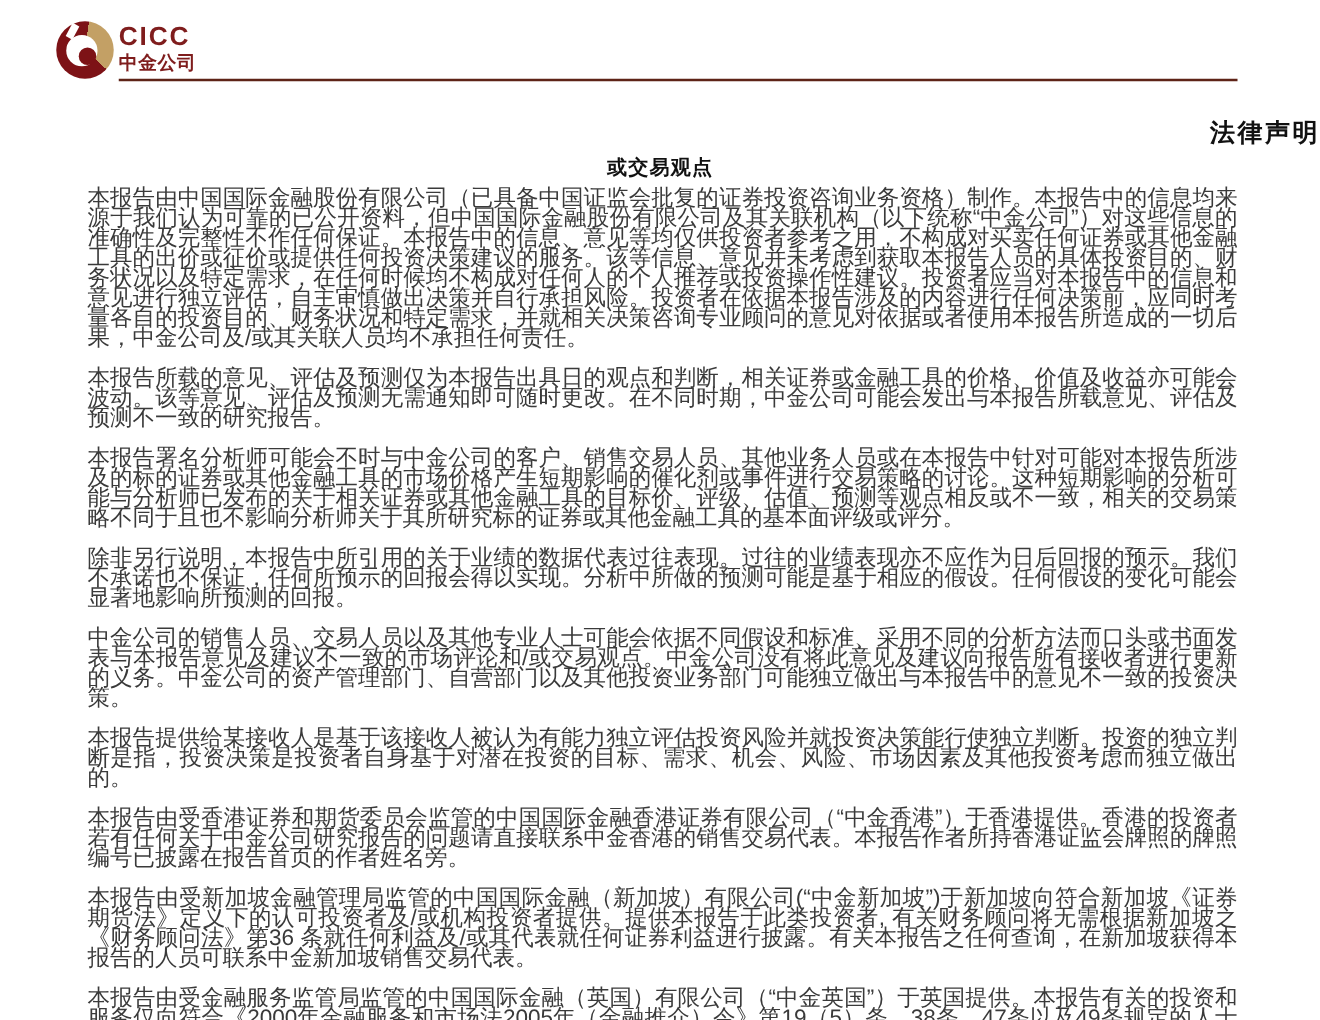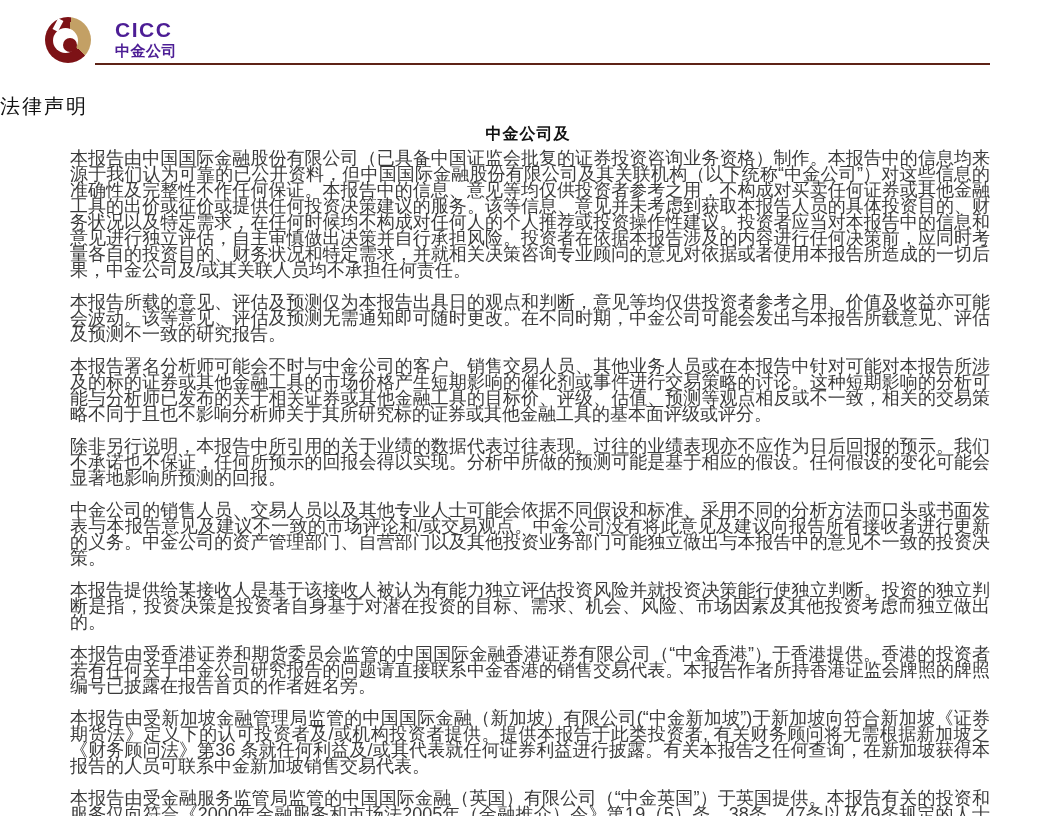--- a/index.html
+++ b/index.html
@@ -25,38 +25,38 @@
   .logo-mark .inner-dot {
     position: absolute; right: 1px; bottom: 1px;
     width: 14px; height: 14px; border-radius: 50%;
     background: #7d1216;
   }
   .logo-mark .notch {
     position: absolute; left: 10px; top: 2px;
     width: 6px; height: 12px; background: #ffffff;
     transform: rotate(28deg);
   }
-  .logo-text { position: absolute; left: 95px; top: 19px; color: #4c1d95; margin-left: 20px; }
+  .logo-text { position: absolute; left: 95px; top: 19px; color: #7f1d1d; }
   .logo-acronym {
     font-size: 21px; font-weight: 700; letter-spacing: 1.5px; line-height: 21px;
     display: block;
   }
   .logo-cn {
     font-size: 15px; font-weight: 700; line-height: 17px; letter-spacing: 0.5px;
     display: block; margin-top: 2px;
   }
   .header-rule {
     position: absolute; left: 95px; top: 63px;
     width: 895px; height: 2px; background: #5e2317;
   }
 
   
   .doc-title {
     position: absolute; left: 0; top: 93px; width: 100%;
-    text-align: left; font-size: 20px; font-weight: 400;
+    text-align: right; font-size: 20px; font-weight: 700;
     letter-spacing: 2px; color: #111111;
   }
   .doc-subtitle {
     position: absolute; left: 0; top: 124px; width: 100%;
     text-align: center; font-size: 16px; font-weight: 700;
     letter-spacing: 1px; color: #111111;
   }
 
   
   .content {
@@ -82,25 +82,25 @@
     </span>
     <span class="notch"></span>
   </div>
   <div class="logo-text">
     <span class="logo-acronym">CICC</span>
     <span class="logo-cn">中金公司</span>
   </div>
   <div class="header-rule"></div>
 
   <div class="doc-title">法律声明</div>
-  <div class="doc-subtitle">中金公司及</div>
+  <div class="doc-subtitle">或交易观点</div>
 
   <div class="content">
     <p>本报告由中国国际金融股份有限公司（已具备中国证监会批复的证券投资咨询业务资格）制作。本报告中的信息均来源于我们认为可靠的已公开资料，但中国国际金融股份有限公司及其关联机构（以下统称“中金公司”）对这些信息的准确性及完整性不作任何保证。本报告中的信息、意见等均仅供投资者参考之用，不构成对买卖任何证券或其他金融工具的出价或征价或提供任何投资决策建议的服务。该等信息、意见并未考虑到获取本报告人员的具体投资目的、财务状况以及特定需求，在任何时候均不构成对任何人的个人推荐或投资操作性建议。投资者应当对本报告中的信息和意见进行独立评估，自主审慎做出决策并自行承担风险。投资者在依据本报告涉及的内容进行任何决策前，应同时考量各自的投资目的、财务状况和特定需求，并就相关决策咨询专业顾问的意见对依据或者使用本报告所造成的一切后果，中金公司及/或其关联人员均不承担任何责任。</p>
-    <p>本报告所载的意见、评估及预测仅为本报告出具日的观点和判断，意见等均仅供投资者参考之用、价值及收益亦可能会波动。该等意见、评估及预测无需通知即可随时更改。在不同时期，中金公司可能会发出与本报告所载意见、评估及预测不一致的研究报告。</p>
+    <p>本报告所载的意见、评估及预测仅为本报告出具日的观点和判断，相关证券或金融工具的价格、价值及收益亦可能会波动。该等意见、评估及预测无需通知即可随时更改。在不同时期，中金公司可能会发出与本报告所载意见、评估及预测不一致的研究报告。</p>
     <p>本报告署名分析师可能会不时与中金公司的客户、销售交易人员、其他业务人员或在本报告中针对可能对本报告所涉及的标的证券或其他金融工具的市场价格产生短期影响的催化剂或事件进行交易策略的讨论。这种短期影响的分析可能与分析师已发布的关于相关证券或其他金融工具的目标价、评级、估值、预测等观点相反或不一致，相关的交易策略不同于且也不影响分析师关于其所研究标的证券或其他金融工具的基本面评级或评分。</p>
     <p>除非另行说明，本报告中所引用的关于业绩的数据代表过往表现。过往的业绩表现亦不应作为日后回报的预示。我们不承诺也不保证，任何所预示的回报会得以实现。分析中所做的预测可能是基于相应的假设。任何假设的变化可能会显著地影响所预测的回报。</p>
     <p>中金公司的销售人员、交易人员以及其他专业人士可能会依据不同假设和标准、采用不同的分析方法而口头或书面发表与本报告意见及建议不一致的市场评论和/或交易观点。中金公司没有将此意见及建议向报告所有接收者进行更新的义务。中金公司的资产管理部门、自营部门以及其他投资业务部门可能独立做出与本报告中的意见不一致的投资决策。</p>
     <p>本报告提供给某接收人是基于该接收人被认为有能力独立评估投资风险并就投资决策能行使独立判断。投资的独立判断是指，投资决策是投资者自身基于对潜在投资的目标、需求、机会、风险、市场因素及其他投资考虑而独立做出的。</p>
     <p>本报告由受香港证券和期货委员会监管的中国国际金融香港证券有限公司（“中金香港”）于香港提供。香港的投资者若有任何关于中金公司研究报告的问题请直接联系中金香港的销售交易代表。本报告作者所持香港证监会牌照的牌照编号已披露在报告首页的作者姓名旁。</p>
     <p>本报告由受新加坡金融管理局监管的中国国际金融（新加坡）有限公司(“中金新加坡”)于新加坡向符合新加坡《证券期货法》定义下的认可投资者及/或机构投资者提供。提供本报告于此类投资者, 有关财务顾问将无需根据新加坡之《财务顾问法》第36 条就任何利益及/或其代表就任何证券利益进行披露。有关本报告之任何查询，在新加坡获得本报告的人员可联系中金新加坡销售交易代表。</p>
     <p>本报告由受金融服务监管局监管的中国国际金融（英国）有限公司（“中金英国”）于英国提供。本报告有关的投资和服务仅向符合《2000年金融服务和市场法2005年（金融推介）令》第19（5）条、38条、47条以及49条规定的人士提供。本报告并未打算提供给零售客户使用。在其他欧洲经济区国家，本报告向被其本国认定为专业投资者（或相当性质）的人士提供。</p>
     <p>本报告将依据其他国家或地区的法律法规和监管要求于该国家或地区提供。</p>
   </div>
 

